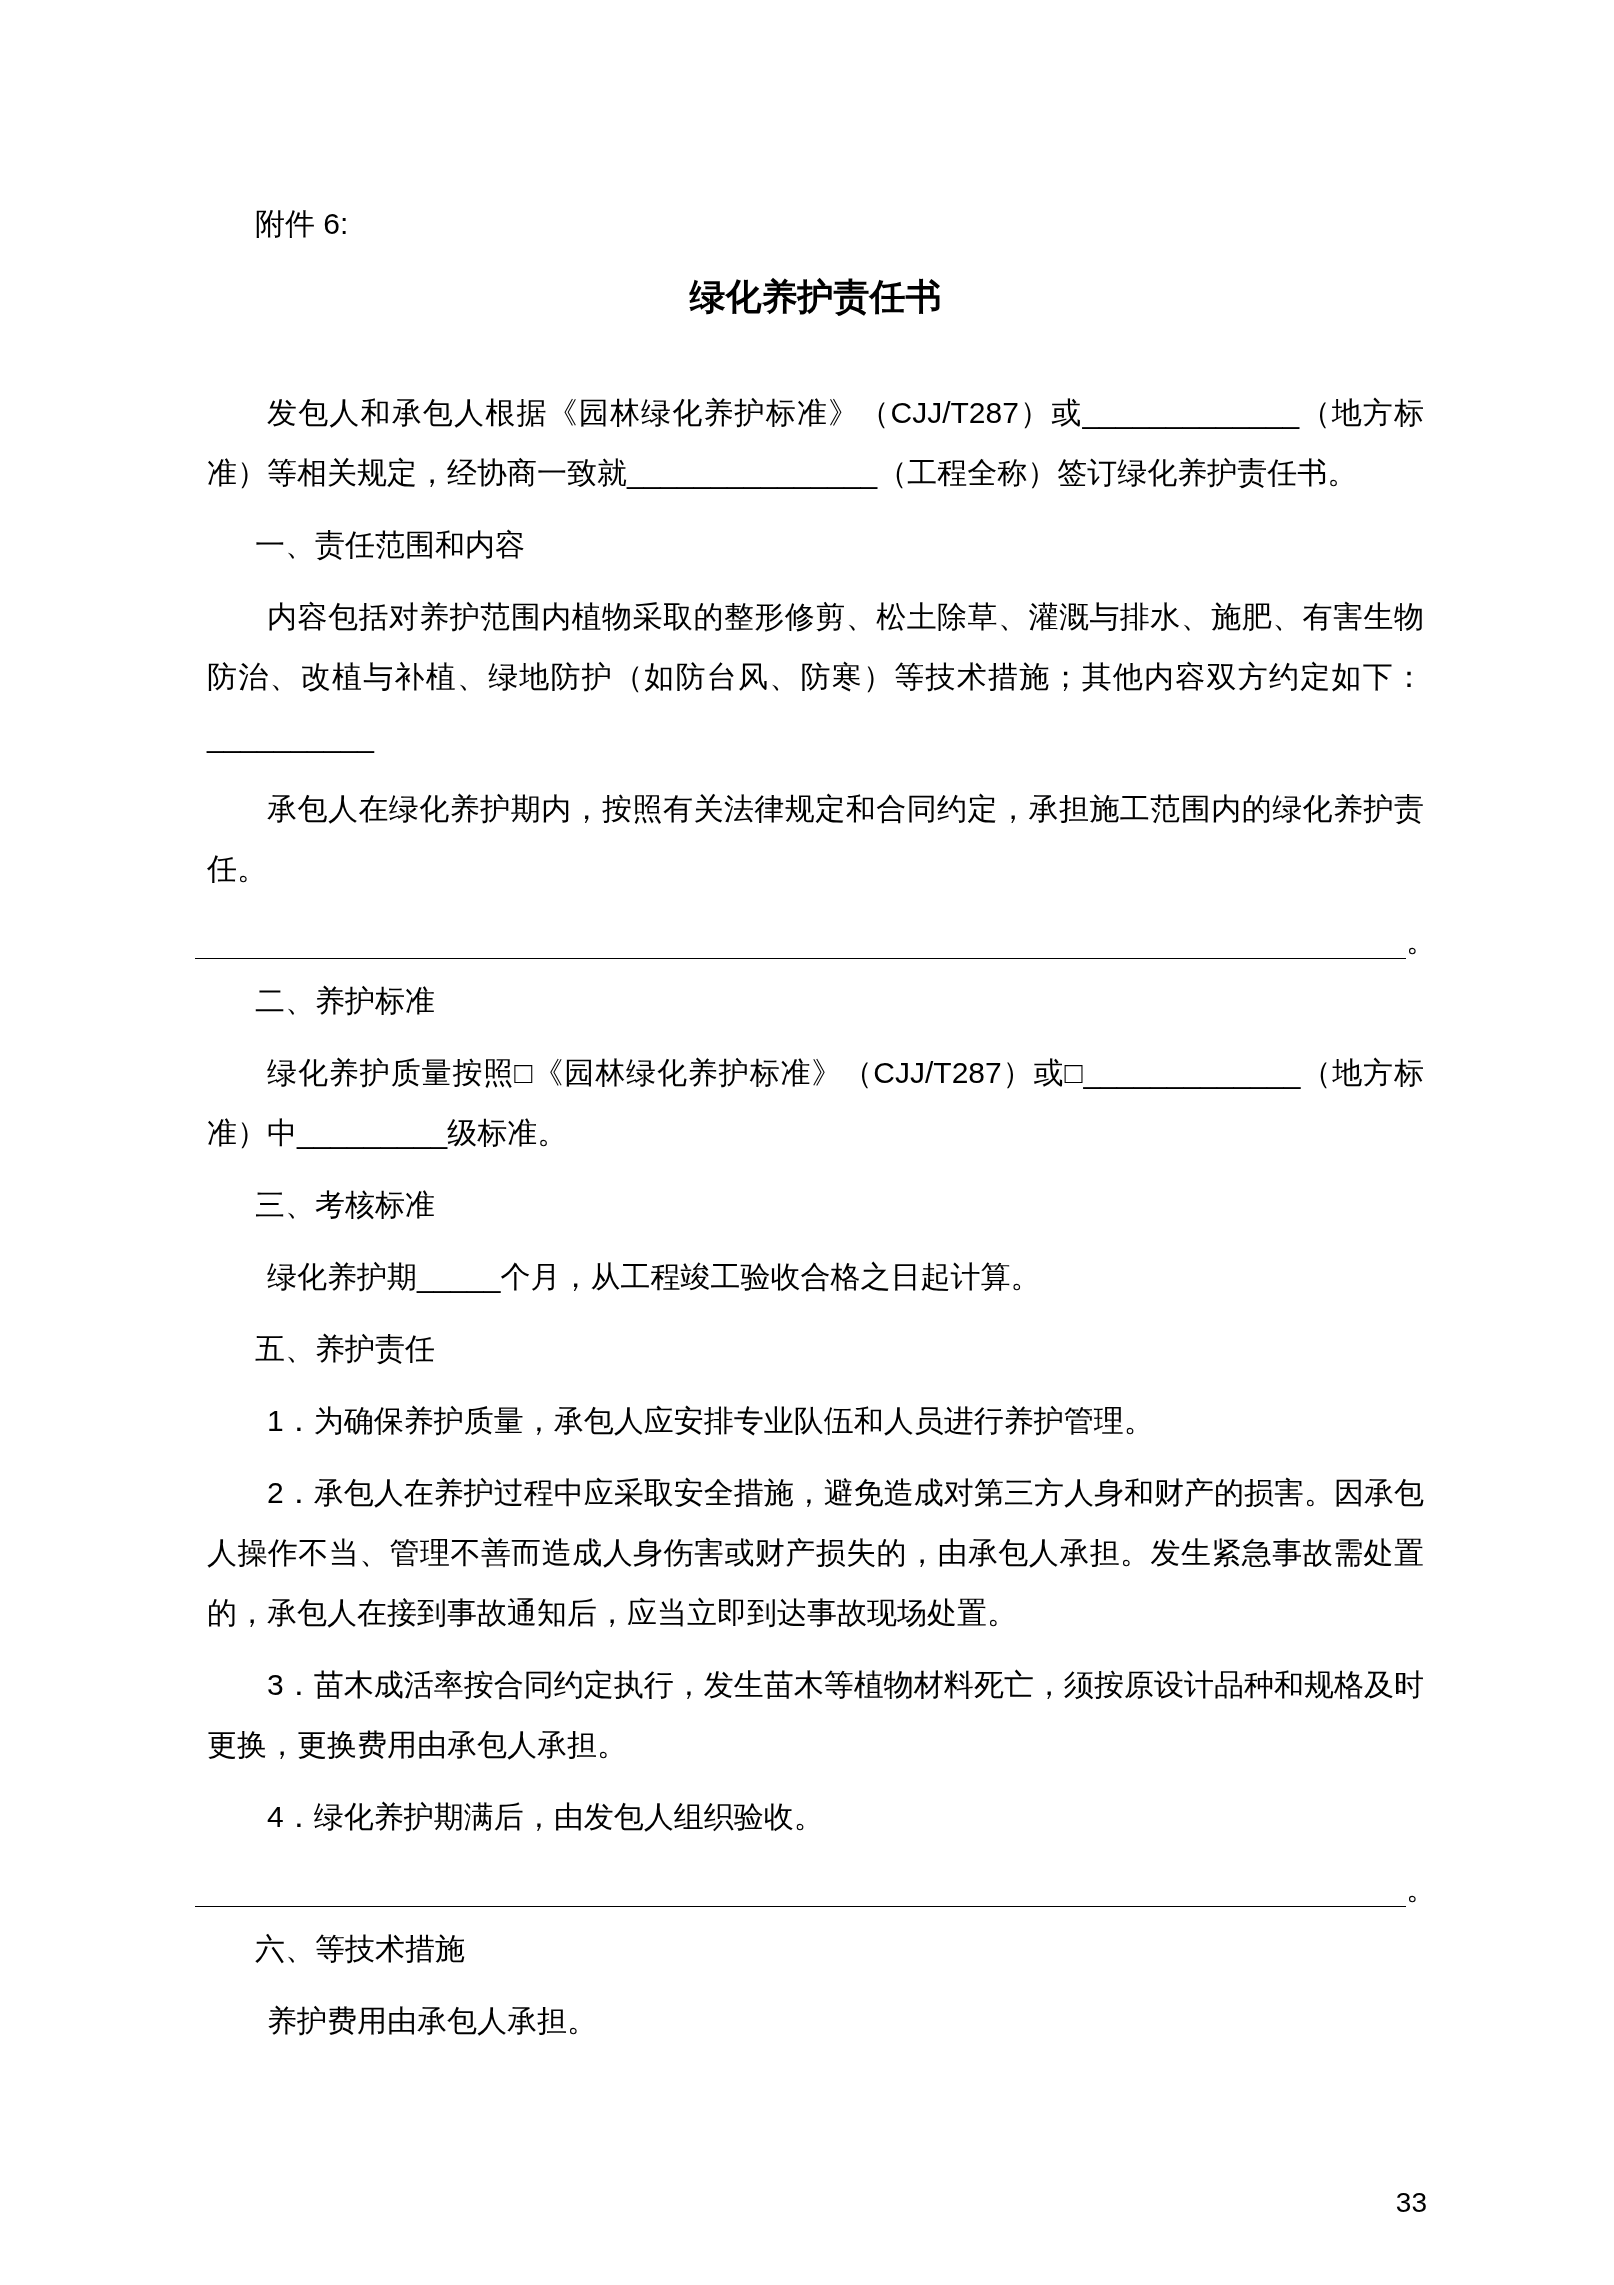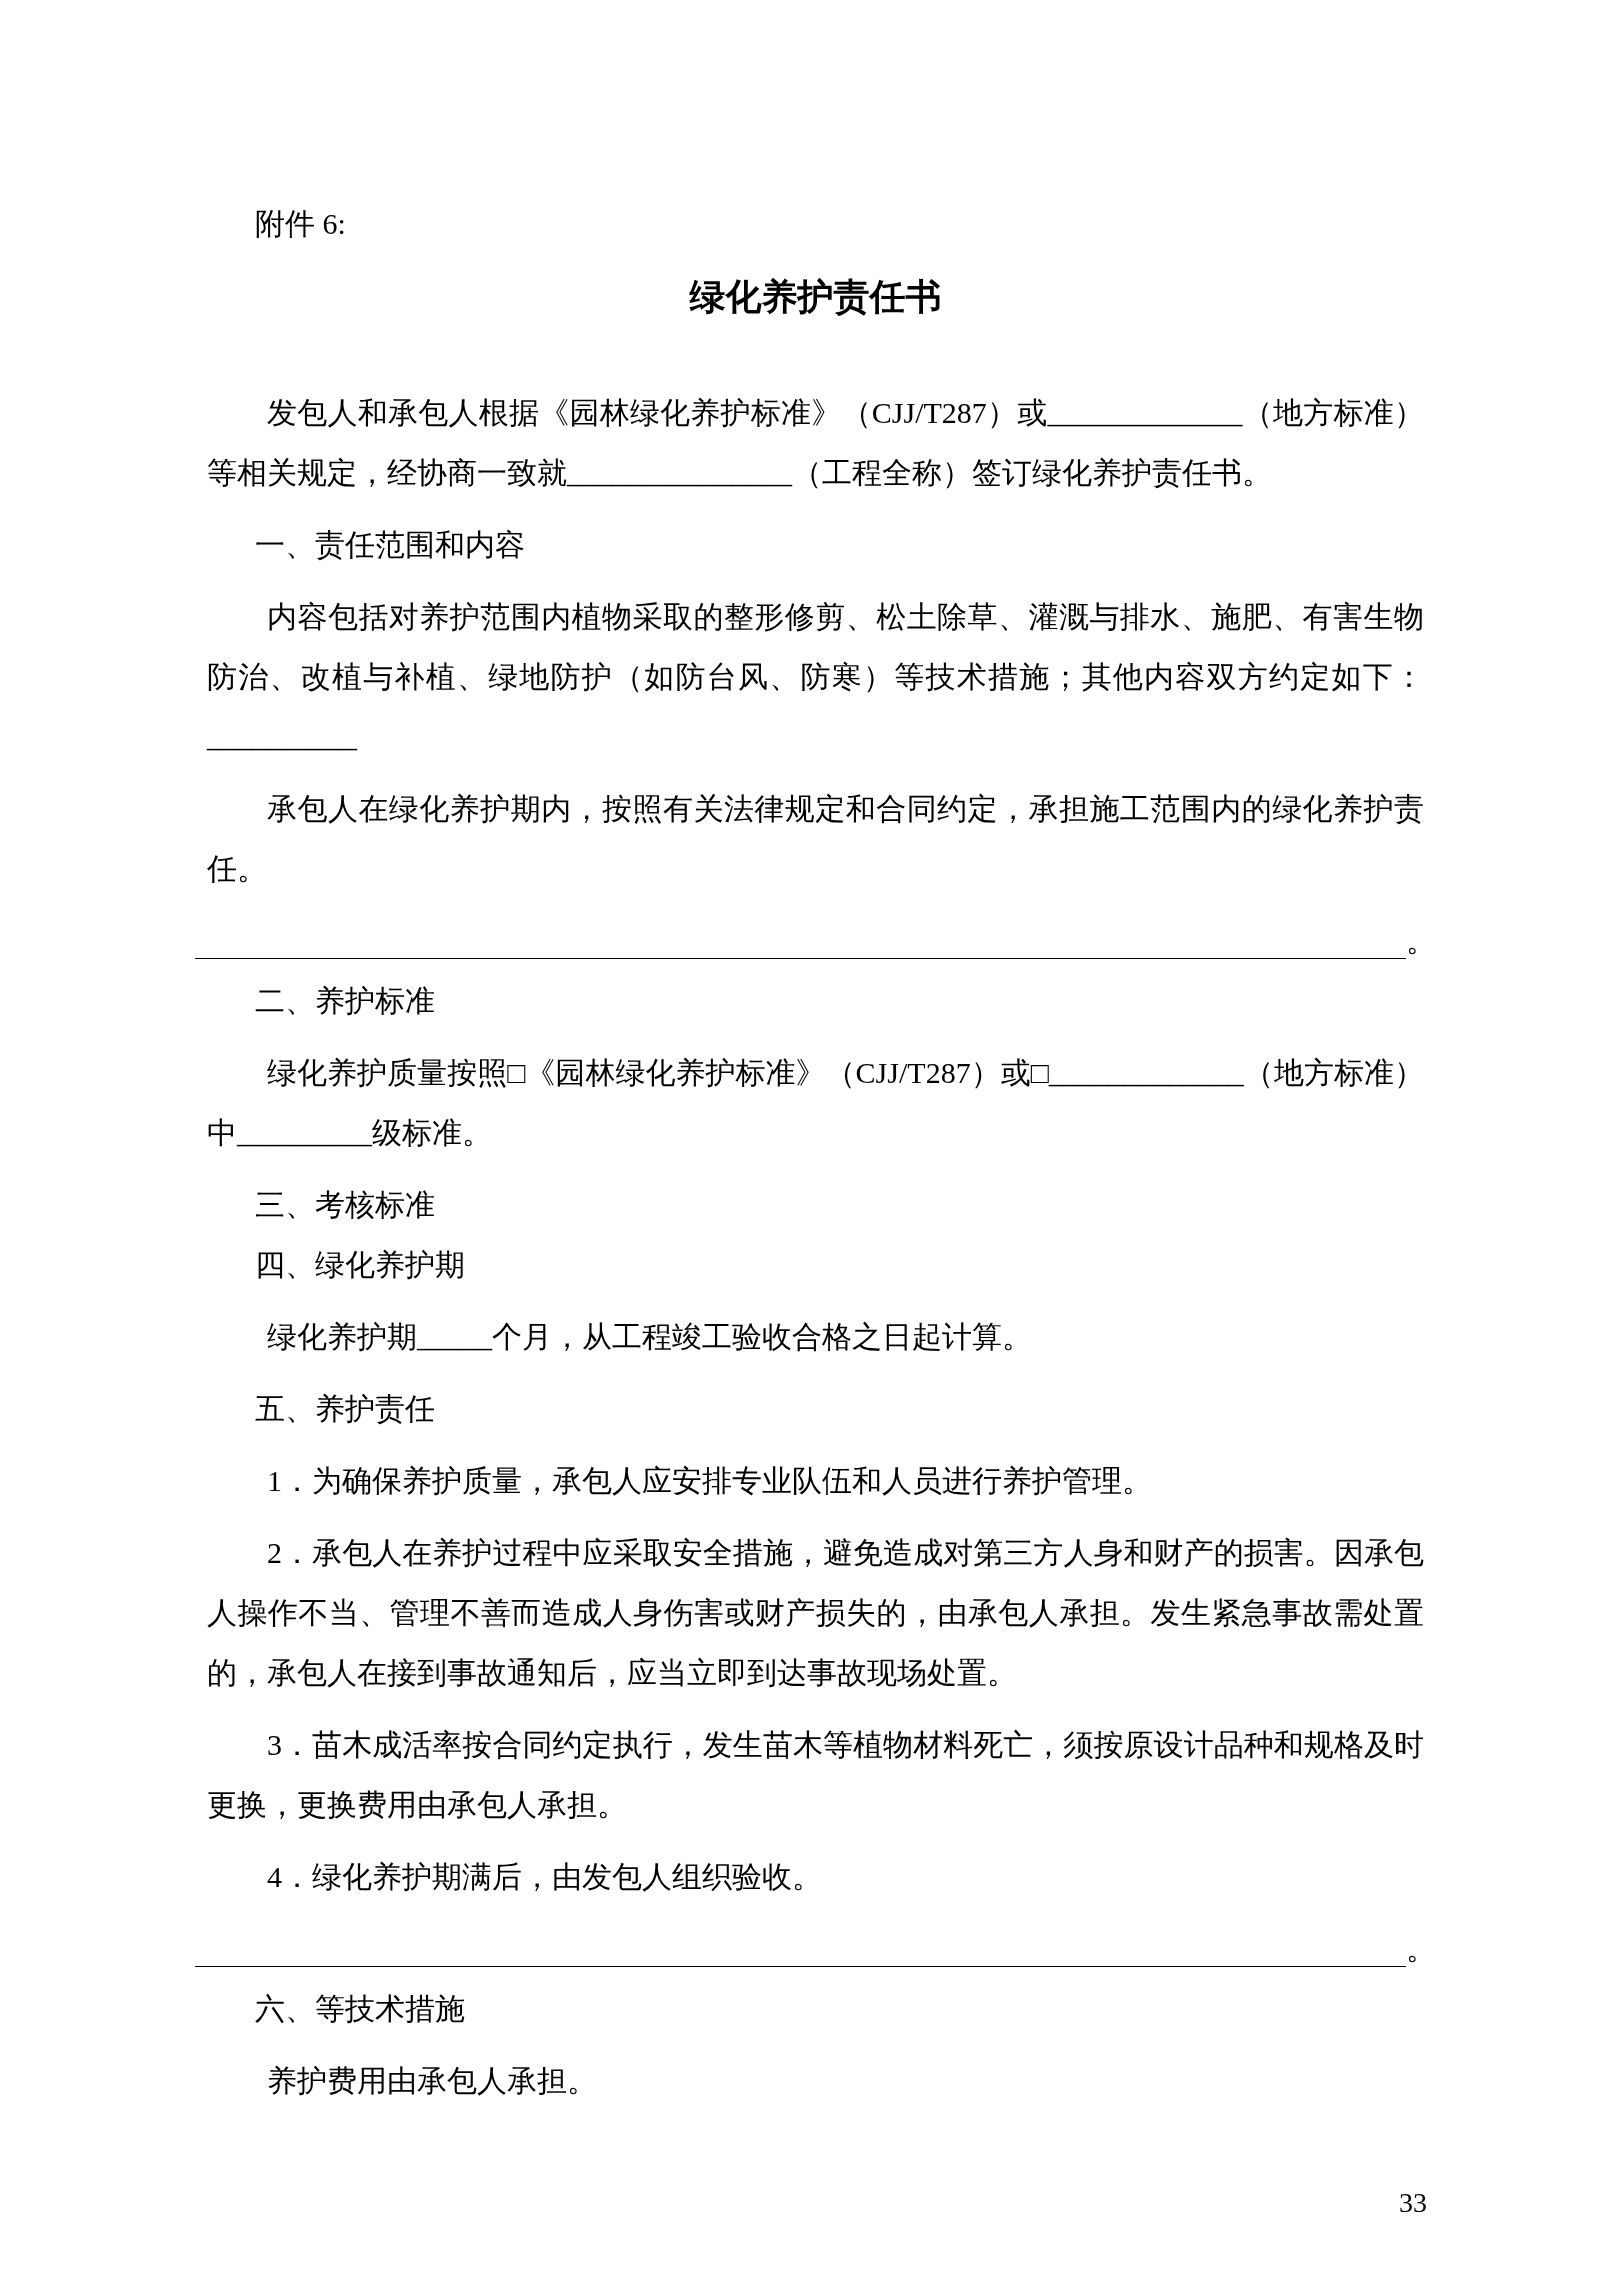--- a/index.html
+++ b/index.html
@@ -7,21 +7,21 @@
     padding: 0;
     background: #ffffff;
   }
   .page {
     position: relative;
     width: 1615px;
     height: 2285px;
     box-sizing: border-box;
     background: #ffffff;
     color: #000000;
-    font-family: Liberation Serif, serif;
+    font-family: Liberation Sans, sans-serif;
     font-size: 30px;
     line-height: 60px;
     padding: 194px 179px 4px 195px;
     overflow: hidden;
   }
   .attachment-label {
     text-indent: 2em;
     margin: 0;
   }
   .doc-title {
@@ -92,21 +92,20 @@
     <span>。</span>
   </p>
 
   <p class="heading">二、养护标准</p>
 
   <p class="para">绿化养护质量按照□《园林绿化养护标准》（CJJ/T287）或□_____________（地方标准）中_________级标准。</p>
 
   <p class="heading">三、考核标准</p>
 
 
-  <p class="heading">四、绿化养护期</p>
 
   <p class="para">绿化养护期_____个月，从工程竣工验收合格之日起计算。</p>
 
   <p class="heading">五、养护责任</p>
 
   <p class="para">1．为确保养护质量，承包人应安排专业队伍和人员进行养护管理。</p>
 
   <p class="para">2．承包人在养护过程中应采取安全措施，避免造成对第三方人身和财产的损害。因承包人操作不当、管理不善而造成人身伤害或财产损失的，由承包人承担。发生紧急事故需处置的，承包人在接到事故通知后，应当立即到达事故现场处置。</p>
 
   <p class="para">3．苗木成活率按合同约定执行，发生苗木等植物材料死亡，须按原设计品种和规格及时更换，更换费用由承包人承担。</p>

